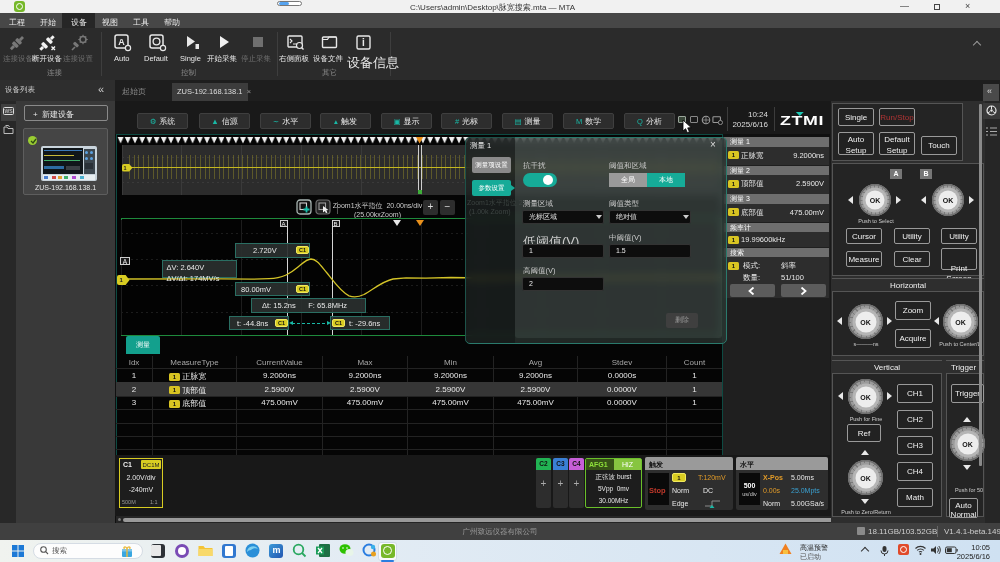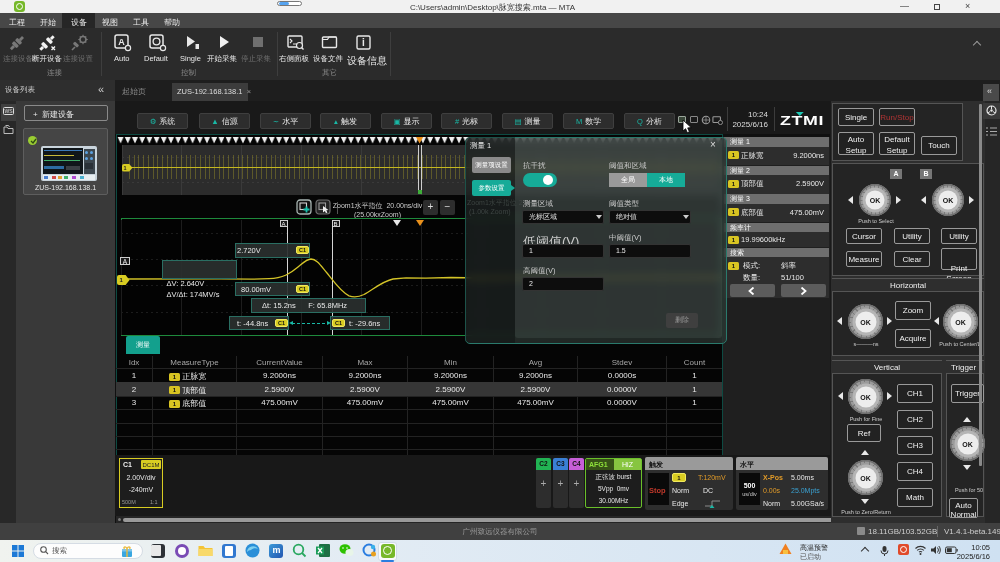--- a/index.html
+++ b/index.html
@@ -102,21 +102,21 @@
 <svg class="ab" style="left:320px;top:33px" width="19" height="19" viewBox="0 0 19 19">
       <rect x="2.5" y="4" width="14" height="10.5" rx="1" fill="none" stroke="#e8e8e8" stroke-width="1.4"></rect>
       <path d="M2.5 6.5 h5 l1.5-2.5 h7.5" fill="none" stroke="#e8e8e8" stroke-width="1.2"></path>
     </svg>
 <svg class="ab" style="left:354px;top:33px" width="19" height="19" viewBox="0 0 19 19">
       <rect x="3" y="3" width="13" height="13" rx="1.5" fill="none" stroke="#e8e8e8" stroke-width="1.4"></rect>
       <text x="9.5" y="13" font-size="10" font-weight="bold" fill="#e8e8e8" text-anchor="middle" font-family="Liberation Sans">i</text>
     </svg>
 <div class="ab tl" style="left:279px;top:54px;font-size:7.5px;color:#e8e8e8">右侧面板</div>
 <div class="ab tl" style="left:313px;top:54px;font-size:7.5px;color:#e8e8e8">设备文件</div>
-<div class="ab tl" style="left:347px;top:54px;font-size:10px;color:#e8e8e8">设备信息</div>
+<div class="ab tl" style="left:347px;top:54px;font-size:13px;color:#e8e8e8">设备信息</div>
 <div class="ab tl" style="left:322px;top:68px;font-size:7.5px;color:#8a8a8a">其它</div>
 <div class="ab" style="left:974px;top:42px;width:6px;height:6px;border-left:1.3px solid #999;border-top:1.3px solid #999;transform:rotate(45deg)"></div>
 </div>
 
 <div class="ab" style="left:0;top:80px;width:1000px;height:21px;background:#1e1e1e"></div>
 <div class="ab" style="left:0;top:80px;width:115px;height:21px;background:#2e2e2e"></div>
 <div class="ab tl" style="left:5px;top:85px;font-size:7.5px;color:#ccc">设备列表</div>
 <div class="ab tl" style="left:98px;top:83px;font-size:11px;color:#ccc">«</div>
 <div class="ab tl" style="left:122px;top:86px;font-size:8px;color:#8a8a8a">起始页</div>
 <div class="ab" style="left:172px;top:83px;width:76px;height:18px;background:#3c3c3c"></div>
@@ -272,22 +272,22 @@
     </svg>
 
 <div class="ab" style="left:120px;top:256.5px;width:10px;height:8.5px;background:#1a1a1a;border:1px solid #ccc;color:#eee;font-size:6.5px;line-height:7px;text-align:center">A</div>
 <div class="ab" style="left:116.5px;top:275px;width:13px;height:10px;background:#d8cc22;border-radius:2px;clip-path:polygon(0 0,70% 0,100% 50%,70% 100%,0 100%)"></div>
 <div class="ab tl" style="left:119.5px;top:277px;font-size:6px;color:#222;font-weight:bold">1</div>
 
 <style>
 .mbox{position:absolute;background:rgba(42,48,47,0.92);border:1px solid #2a6e62;color:#e8e8e8;font-size:7.5px}
 .c1b{position:absolute;width:13px;height:8px;background:#d8cc22;border:1px solid #f0e860;border-radius:2px;color:#111;font-size:5.5px;font-weight:bold;text-align:center;line-height:7px}
 </style>
-<div class="mbox" style="left:161.5px;top:259.5px;width:75px;height:18px;line-height:11px;padding:17px 0 0 4px">ΔV: 2.640V<br>ΔV/Δt: 174MV/s</div>
-<div class="mbox" style="left:235px;top:243px;width:75px;height:14.5px;line-height:13px;padding-left:1px">2.720V</div>
+<div class="mbox" style="left:161.5px;top:259.5px;width:75px;height:18px;line-height:11px;padding:1px 0 0 4px">ΔV: 2.640V<br>ΔV/Δt: 174MV/s</div>
+<div class="mbox" style="left:235px;top:243px;width:75px;height:14.5px;line-height:13px;padding-left:17px">2.720V</div>
 <div class="c1b" style="left:296px;top:246px">C1</div>
 <div class="mbox" style="left:235px;top:281.5px;width:75px;height:14.5px;line-height:13px;padding-left:5px">80.00mV</div>
 <div class="c1b" style="left:296px;top:284.5px">C1</div>
 <div class="mbox" style="left:251px;top:298px;width:115px;height:15px;line-height:14px;padding-left:10px">Δt: 15.2ns&nbsp;&nbsp;&nbsp;&nbsp;&nbsp;&nbsp;F: 65.8MHz</div>
 <div class="mbox" style="left:229px;top:316px;width:60px;height:14px;line-height:13px;padding-left:7px">t: -44.8ns</div>
 <div class="c1b" style="left:275px;top:319px">C1</div>
 <div class="ab" style="left:292px;top:322.5px;width:36px;height:1px;background:repeating-linear-gradient(90deg,#19b8a6 0 3px,transparent 3px 5px)"></div>
 <div class="ab" style="left:289px;top:320.5px;width:0;height:0;border-top:2.5px solid transparent;border-bottom:2.5px solid transparent;border-right:4px solid #19b8a6"></div>
 <div class="ab" style="left:327px;top:320.5px;width:0;height:0;border-top:2.5px solid transparent;border-bottom:2.5px solid transparent;border-left:4px solid #19b8a6"></div>
 <div class="mbox" style="left:330px;top:316px;width:60px;height:14px;line-height:13px;padding-left:18px">t: -29.6ns</div>

